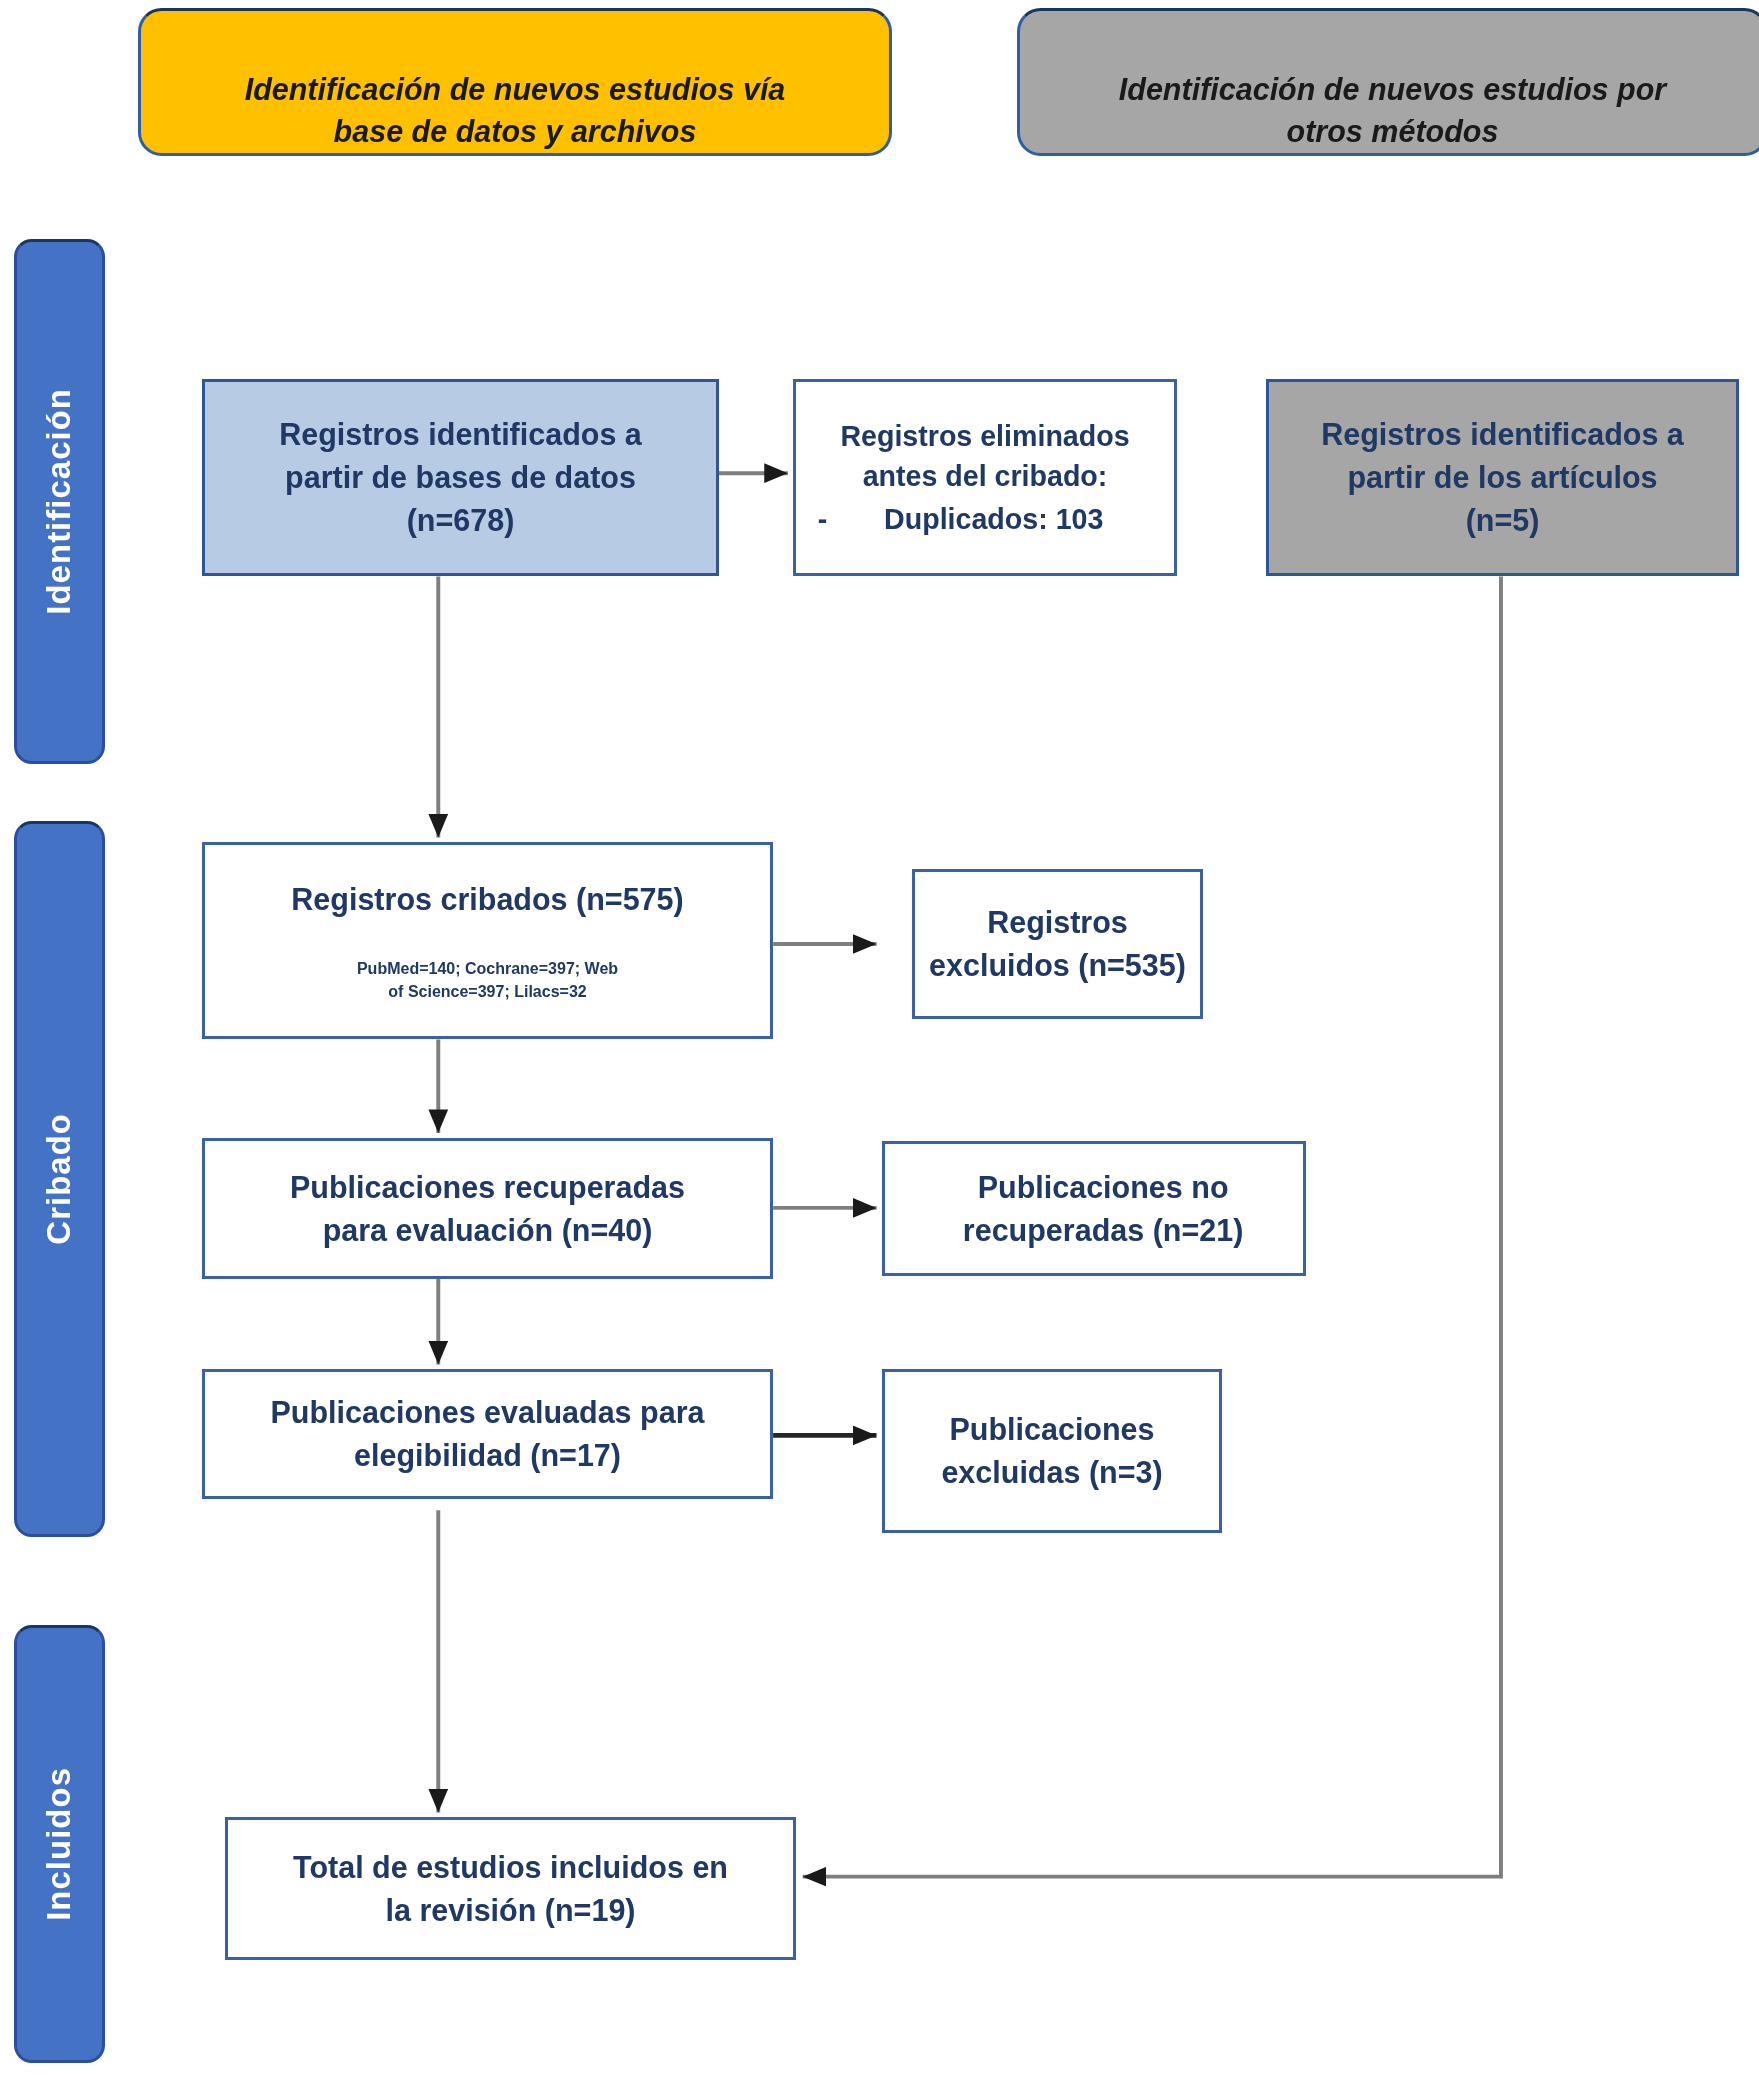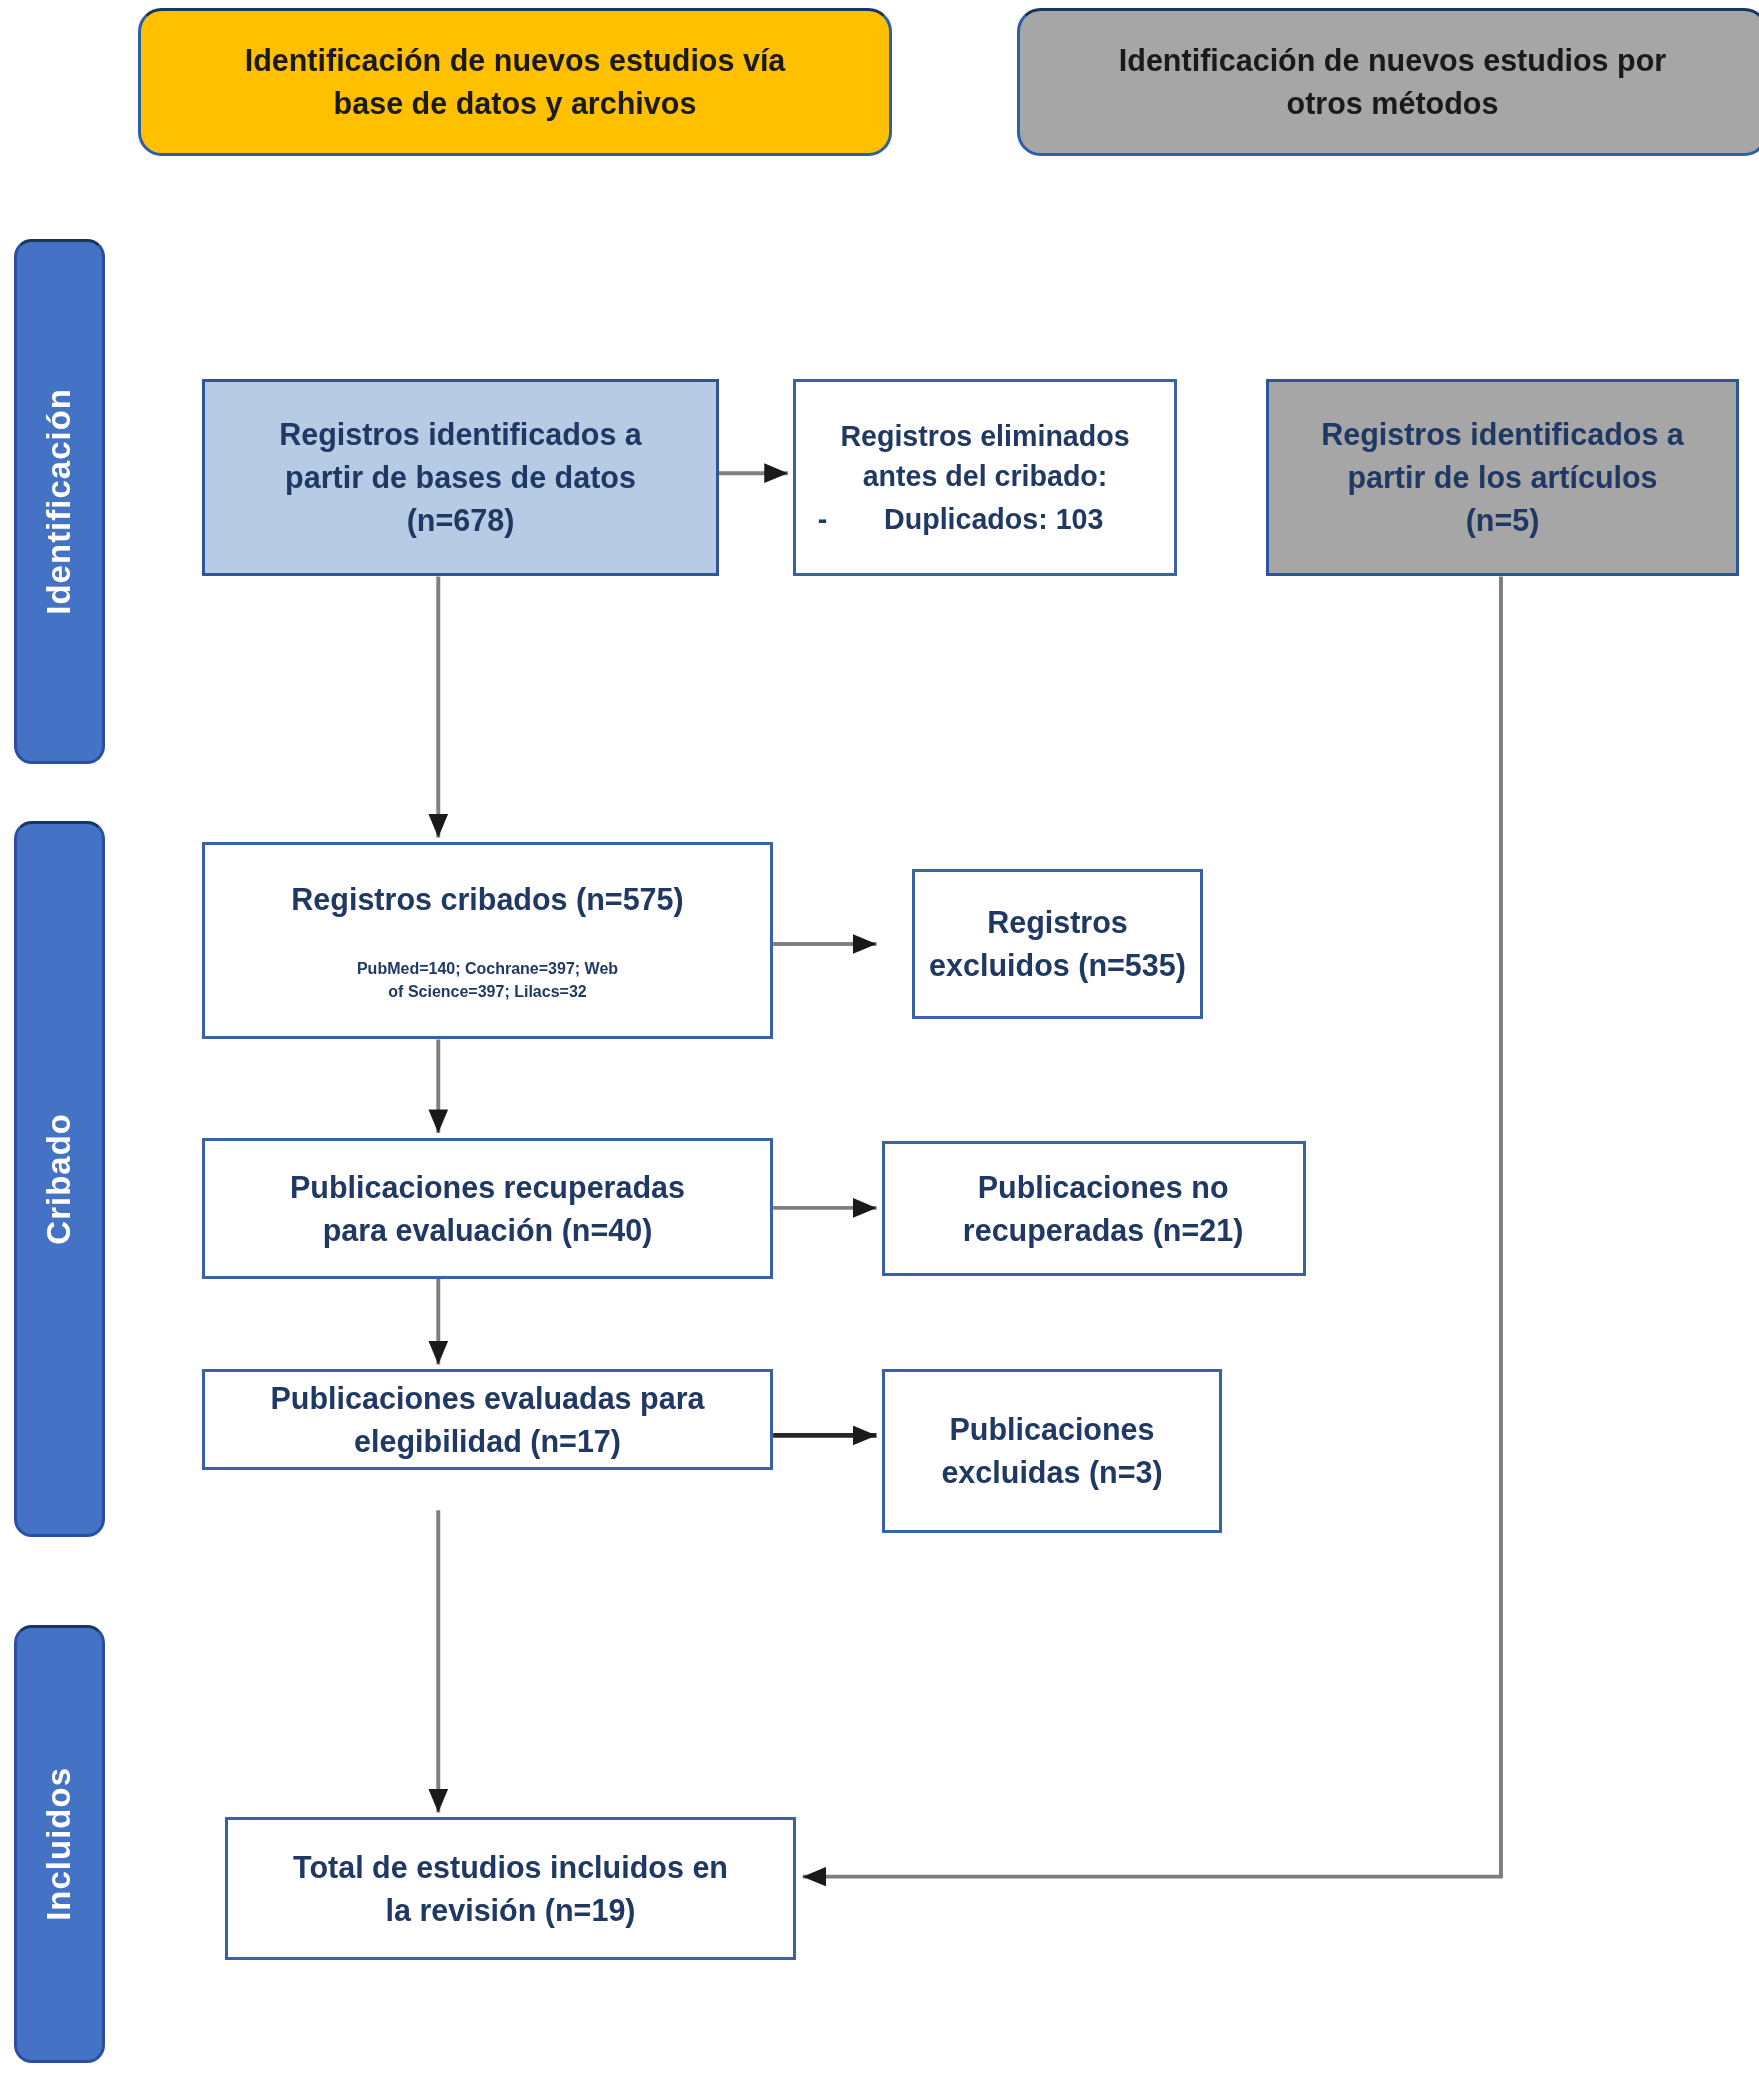--- a/index.html
+++ b/index.html
@@ -3,24 +3,24 @@
 <meta charset="utf-8">
 <style>
   html,body { margin:0; padding:0; background:#ffffff; }
   .canvas {
     position:relative; width:1759px; height:2076px; background:#ffffff;
     font-family:"Liberation Sans", sans-serif; font-weight:bold;
   }
   .layer { position:absolute; left:0; top:0; width:1759px; height:2076px; }
 
   .pill {
-    position:absolute; display:flex; align-items:center; justify-content:center;
+    position:absolute; display:flex; align-items:flex-end; justify-content:center;
     text-align:center; border:3px solid #2E5EA6; border-top-color:#17375E;
     border-radius:23.6px; font-size:32.5px; line-height:1.35; color:#1a1a1a;
-    padding:0 32px; box-sizing:border-box;
+    padding:0 32px; box-sizing:border-box;font-style:italic;
   }
   .pill--yellow { background:#FFC000; }
   .pill--gray   { background:#A6A6A6; }
 
   .sidebar {
     position:absolute; background:#4472C4; border:3px solid #2B4EA2;
     border-top-color:#17375E; border-radius:17.7px;
     display:flex; align-items:center; justify-content:center; box-sizing:border-box;
   }
   .sidebar .vtxt {
@@ -132,21 +132,21 @@
   <div class="box" style="left:202px; top:1138px; width:571px; height:141px;">
     <span class="txt">Publicaciones recuperadas
 para evaluación (n=40)</span>
   </div>
 
   <div class="box" style="left:882px; top:1141px; width:424px; height:135px;padding-left:32px;">
     <span class="txt">Publicaciones no
 recuperadas (n=21)</span>
   </div>
 
-  <div class="box" style="left:202px; top:1369px; width:571px; height:101px;">
+  <div class="box" style="left:202px; top:1369px; width:571px; height:130px;">
     <span class="txt">Publicaciones evaluadas para
 elegibilidad (n=17)</span>
   </div>
 
   <div class="box" style="left:882px; top:1369px; width:340px; height:164px;">
     <span class="txt">Publicaciones
 excluidas (n=3)</span>
   </div>
 
   <div class="box" style="left:225px; top:1817px; width:571px; height:143px;">

